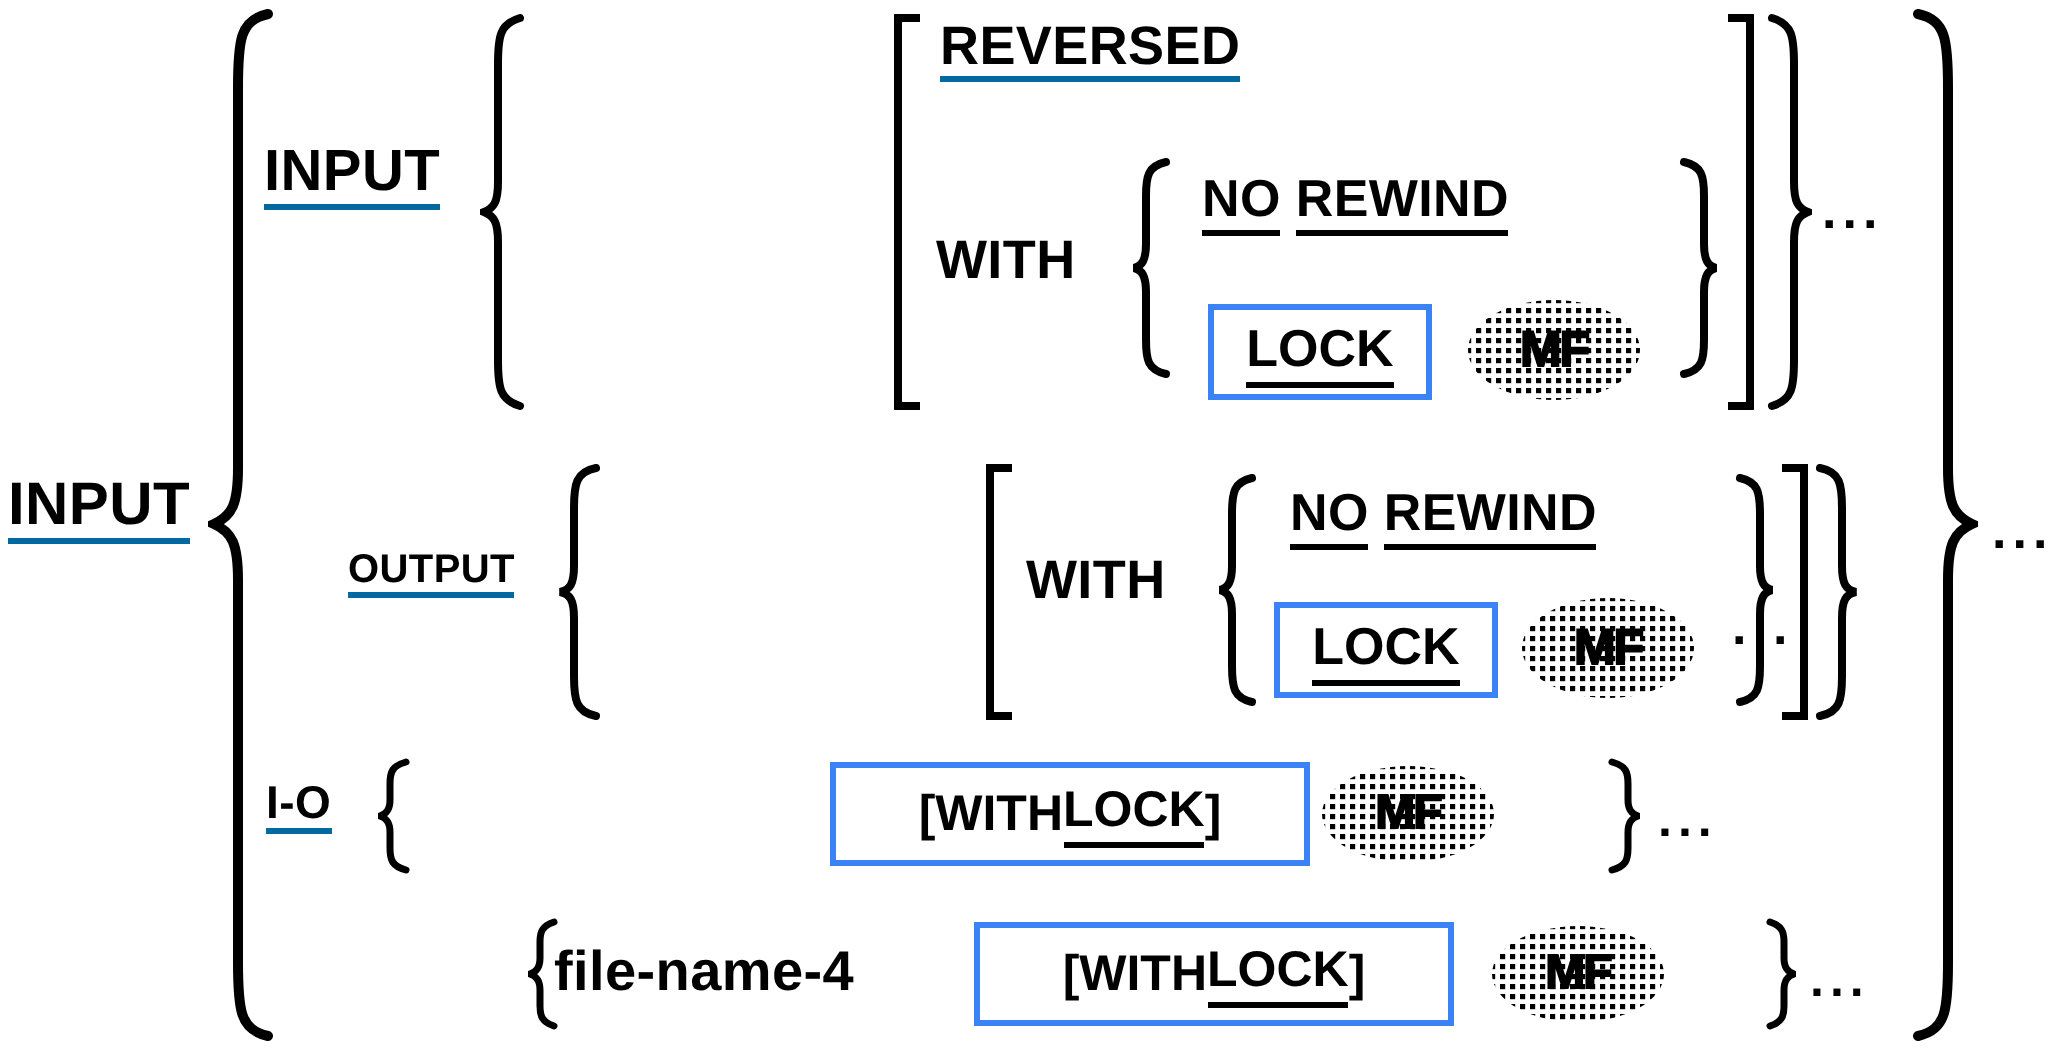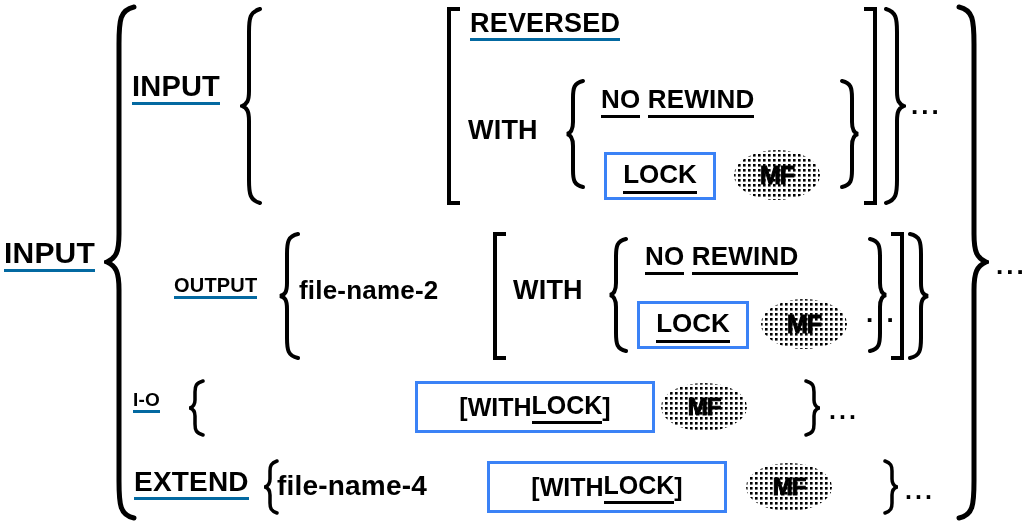--- a/index.html
+++ b/index.html
@@ -150,21 +150,20 @@
 
   <div class="tok u" style="left:135px;top:275px;font-size:20px;margin-left:39px;">OUTPUT</div>
 
   <div class="glyph" style="left:278px;top:231px;">
     <svg width="24" height="130" viewBox="0 0 24 130">
       <path d="M20 3 C10 5 9 11 9 23 L9 52 C9 61 7 64 2 65
                C7 66 9 69 9 78 L9 107 C9 119 10 125 20 127" fill="none" stroke="#000" stroke-width="4" stroke-linecap="round"></path>
     </svg>
   </div>
 
-  <div class="tok" style="left:299px;top:277px;font-size:26px;">file-name-2</div>
 
   <div class="glyph" style="left:489px;top:231px;">
     <svg width="20" height="130" viewBox="0 0 20 130">
       <path d="M17 3 L6 3 L6 127 L17 127" fill="none" stroke="#000" stroke-width="4"></path>
     </svg>
   </div>
 
   <div class="tok" style="left:513px;top:277px;font-size:27px;">WITH</div>
 
   <div class="glyph" style="left:608px;top:236px;">
@@ -210,21 +209,21 @@
 
   <div class="glyph" style="left:906px;top:231px;">
     <svg width="24" height="130" viewBox="0 0 24 130">
       <path d="M4 3 C14 5 15 11 15 23 L15 52 C15 61 17 64 22 65
                C17 66 15 69 15 78 L15 107 C15 119 14 125 4 127" fill="none" stroke="#000" stroke-width="4" stroke-linecap="round"></path>
     </svg>
   </div>
 
   <div class="dots" style="left:866px;top:300px;font-size:26px;">...</div>
 
-  <div class="tok u" style="left:133px;top:390px;font-size:19px;">I-O</div>
+  <div class="tok u" style="left:133px;top:390px;font-size:23px;">I-O</div>
 
   <div class="glyph" style="left:189px;top:378px;">
     <svg width="18" height="60" viewBox="0 0 18 60">
       <path d="M14 3 C7 5 6 8 6 14 L6 22 C6 27 4 29 1 30
                C4 31 6 33 6 38 L6 46 C6 52 7 55 14 57" fill="none" stroke="#000" stroke-width="3.5" stroke-linecap="round"></path>
     </svg>
   </div>
 
 
   <div class="boxed" style="left:415px;top:381px;width:240px;height:52px;font-size:25px;">
@@ -248,21 +247,20 @@
 
   <div class="glyph" style="left:802px;top:378px;">
     <svg width="18" height="60" viewBox="0 0 18 60">
       <path d="M4 3 C11 5 12 8 12 14 L12 22 C12 27 14 29 17 30
                C14 31 12 33 12 38 L12 46 C12 52 11 55 4 57" fill="none" stroke="#000" stroke-width="3.5" stroke-linecap="round"></path>
     </svg>
   </div>
 
   <div class="dots" style="left:829px;top:398px;font-size:25px;">...</div>
 
-  <div class="tok u" style="left:134px;top:468px;font-size:28px;">EXTEND</div>
 
   <div class="glyph" style="left:264px;top:458px;">
     <svg width="16" height="58" viewBox="0 0 16 58">
       <path d="M13 3 C7 5 6 8 6 13 L6 21 C6 26 4 28 1 29
                C4 30 6 32 6 37 L6 45 C6 50 7 53 13 55" fill="none" stroke="#000" stroke-width="3.5" stroke-linecap="round"></path>
     </svg>
   </div>
 
   <div class="tok" style="left:277px;top:472px;font-size:28px;">file-name-4</div>
 

